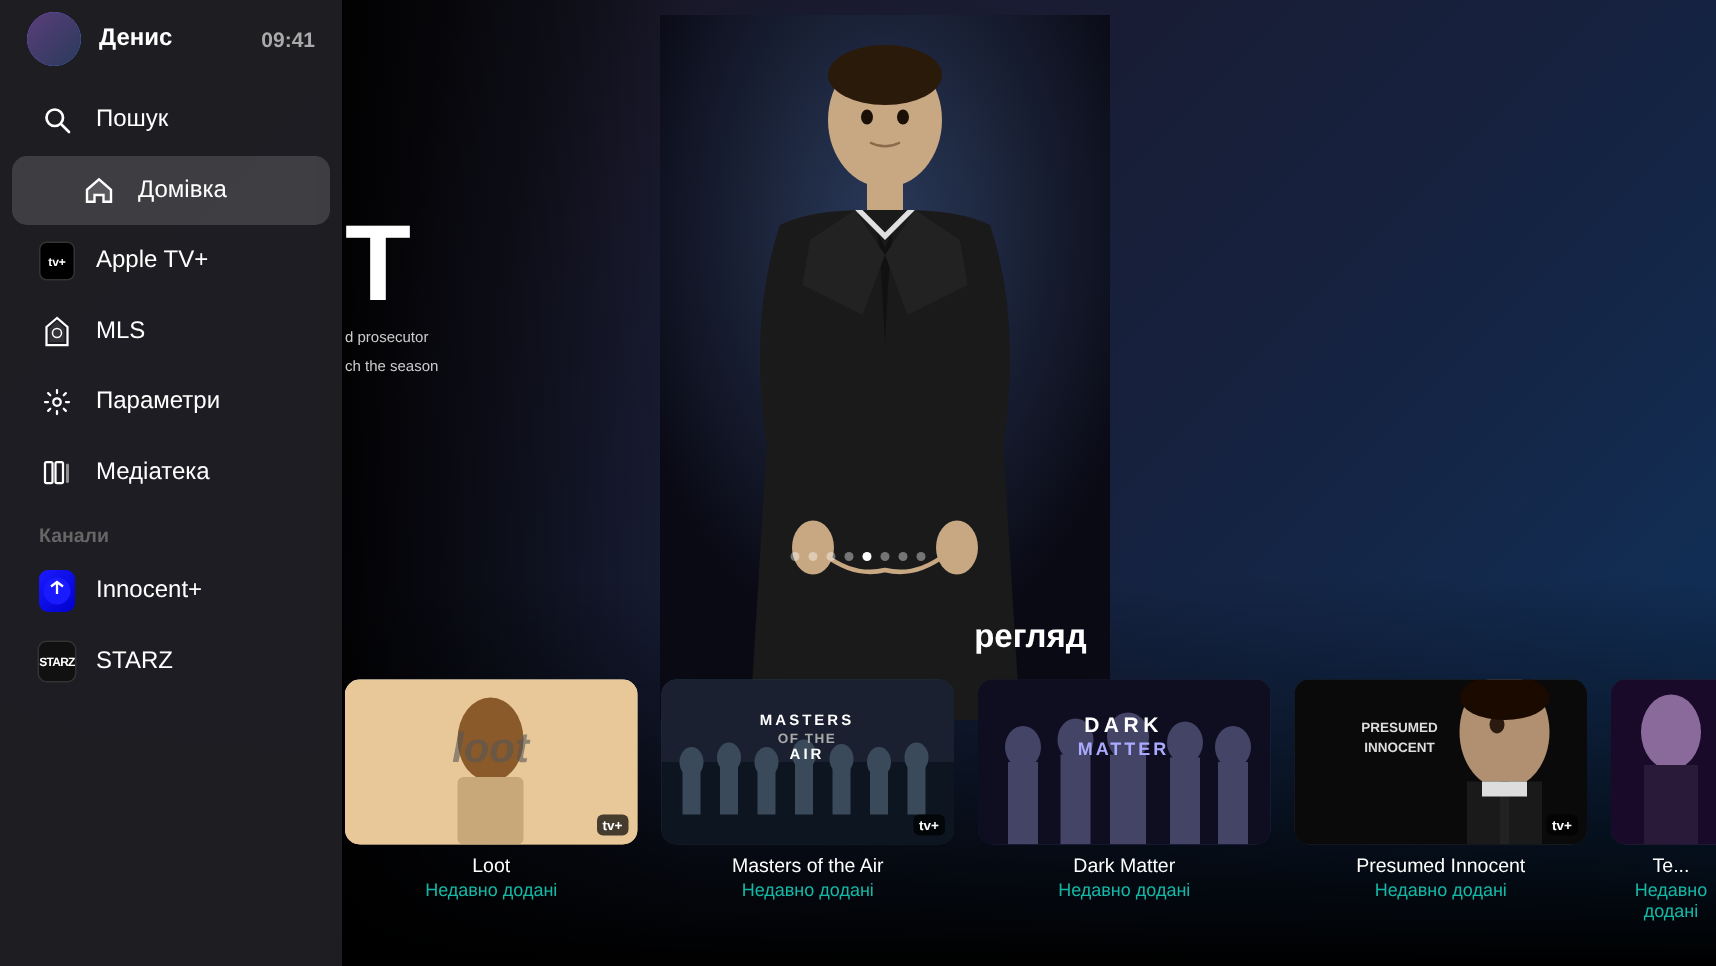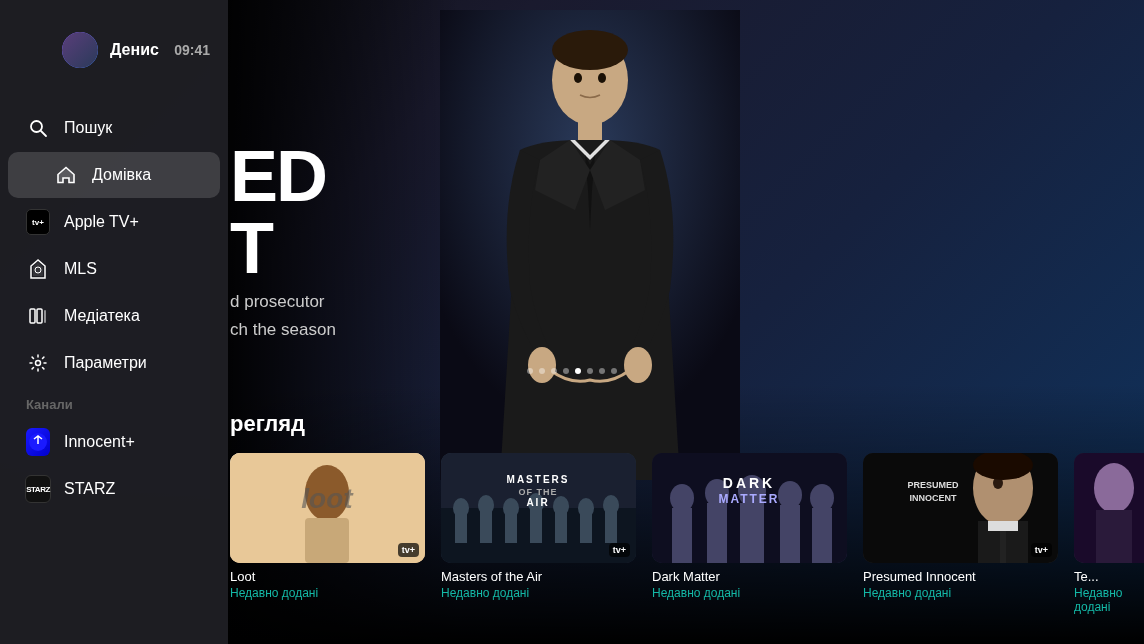--- a/index.html
+++ b/index.html
@@ -32,21 +32,21 @@
 
     .hero-title-large {
       font-size: 72px;
       font-weight: 800;
       color: #fff;
       line-height: 1;
       letter-spacing: -2px;
     }
 
     .hero-subtitle {
-      font-size: 17px;
+      font-size: 10px;
       color: #ccc;
       margin-top: 8px;
     }
 
     
     .hero-dots {
       position: absolute;
       bottom: 270px;
       left: 50%;
       transform: translateX(-50%);
@@ -67,20 +67,21 @@
     }
 
     
     .content-shelf {
       position: absolute;
       bottom: 0;
       left: 0;
       right: 0;
       padding: 0 0 30px 230px;
       z-index: 3;
+      text-align: center;
     }
 
     .shelf-title {
       color: #fff;
       font-size: 22px;
       font-weight: 600;
       margin-bottom: 16px;
     }
 
     .shelf-items {
@@ -175,23 +176,22 @@
       z-index: 10;
       display: flex;
       flex-direction: column;
       padding-bottom: 20px;
     }
 
     
     .sidebar-header {
       display: flex;
       align-items: center;
-      padding: 32px 18px;
+      padding: 8px 18px;
       gap: 12px;
-      margin-left: 44px;
     }
 
     .user-avatar {
       width: 36px;
       height: 36px;
       border-radius: 50%;
       background: linear-gradient(135deg, #8B5CF6 0%, #3B82F6 100%);
       display: flex;
       align-items: center;
       justify-content: center;
@@ -375,21 +375,20 @@
     <ellipse cx="138" cy="68" rx="4" ry="5" fill="#1a1005"></ellipse>
     <ellipse cx="162" cy="68" rx="4" ry="5" fill="#1a1005"></ellipse>
     <path d="M140 85 Q150 90 160 85" stroke="#8a6a4a" stroke-width="1.5" fill="none"></path>
 
     <path d="M100 150 L130 130 L150 160 L135 200 L95 180 Z" fill="#222"></path>
     <path d="M200 150 L170 130 L150 160 L165 200 L205 180 Z" fill="#222"></path>
   </svg>
 </div>
 
 <div class="hero-text-overlay">
-  <div class="hero-title-large">ED</div>
   <div class="hero-title-large">T</div>
   <div class="hero-subtitle">d prosecutor</div>
   <div class="hero-subtitle">ch the season</div>
 </div>
 
 <div class="hero-dots">
   <div class="hero-dot"></div>
   <div class="hero-dot"></div>
   <div class="hero-dot"></div>
   <div class="hero-dot"></div>
@@ -574,36 +573,36 @@
           <circle cx="11" cy="12" r="3" fill="none" stroke="#fff" stroke-width="1"></circle>
         </svg>
       </div>
       <span class="sidebar-item-label">MLS</span>
     </div>
 
 
     <div class="sidebar-item">
       <div class="sidebar-item-icon">
         <svg width="20" height="20" viewBox="0 0 20 20" fill="none">
+          <circle cx="10" cy="10" r="2.5" stroke="#fff" stroke-width="1.5"></circle>
+          <path d="M10 2v2M10 16v2M2 10h2M16 10h2M4.1 4.1l1.4 1.4M14.5 14.5l1.4 1.4M4.1 15.9l1.4-1.4M14.5 5.5l1.4-1.4" stroke="#fff" stroke-width="1.5" stroke-linecap="round"></path>
+        </svg>
+      </div>
+      <span class="sidebar-item-label">Параметри</span>
+    </div>
+
+    <div class="sidebar-item">
+      <div class="sidebar-item-icon">
+        <svg width="20" height="20" viewBox="0 0 20 20" fill="none">
           <rect x="2" y="3" width="5" height="14" rx="1" stroke="#fff" stroke-width="1.5"></rect>
           <rect x="9" y="3" width="5" height="14" rx="1" stroke="#fff" stroke-width="1.5"></rect>
           <rect x="16" y="4" width="2" height="13" rx="1" fill="#fff" opacity="0.5"></rect>
         </svg>
       </div>
       <span class="sidebar-item-label">Медіатека</span>
-    </div>
-
-    <div class="sidebar-item">
-      <div class="sidebar-item-icon">
-        <svg width="20" height="20" viewBox="0 0 20 20" fill="none">
-          <circle cx="10" cy="10" r="2.5" stroke="#fff" stroke-width="1.5"></circle>
-          <path d="M10 2v2M10 16v2M2 10h2M16 10h2M4.1 4.1l1.4 1.4M14.5 14.5l1.4 1.4M4.1 15.9l1.4-1.4M14.5 5.5l1.4-1.4" stroke="#fff" stroke-width="1.5" stroke-linecap="round"></path>
-        </svg>
-      </div>
-      <span class="sidebar-item-label">Параметри</span>
     </div>
 
     <div class="sidebar-section-title">Канали</div>
 
     <div class="sidebar-item">
       <div class="sidebar-item-icon">
         <div class="channel-icon channel-paramount">
           <svg width="20" height="20" viewBox="0 0 20 20">
             <circle cx="10" cy="10" r="9" fill="#1a1aff"></circle>
             <path d="M10 4 L10 12 M6 7 L10 4 L14 7" stroke="#fff" stroke-width="1.5" fill="none"></path>

